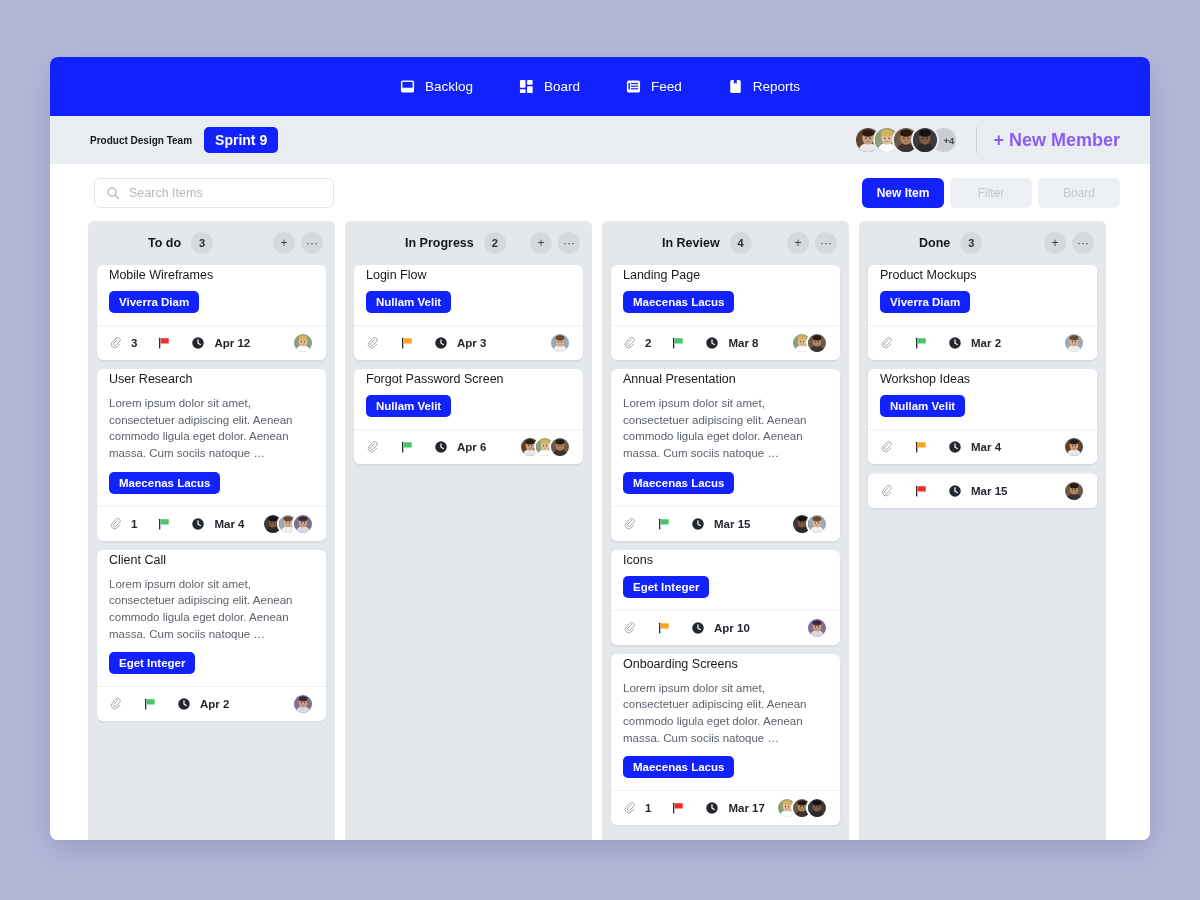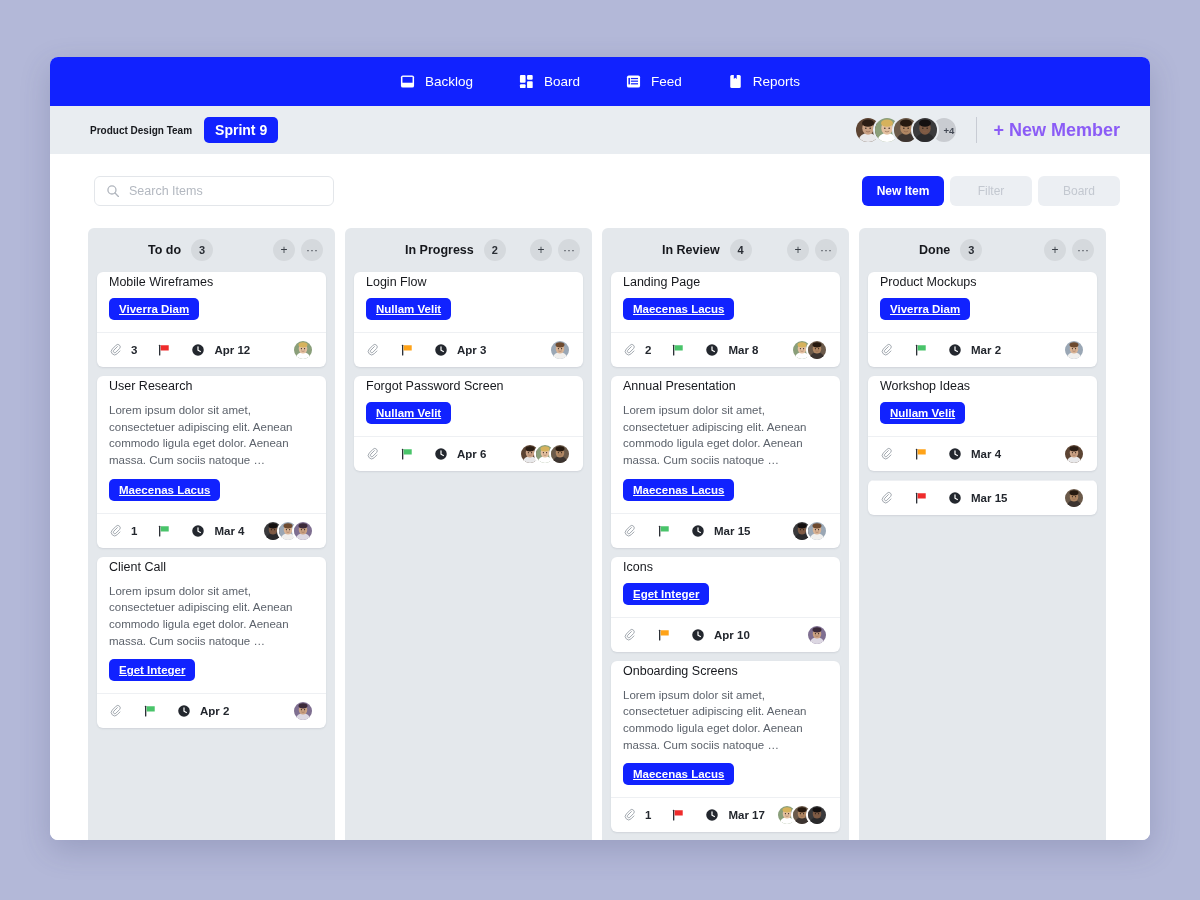--- a/index.html
+++ b/index.html
@@ -15,21 +15,21 @@
     width: 1100px; height: 783px;
     background: #ffffff;
     border-radius: 8px;
     overflow: hidden;
     box-shadow: 0 10px 30px rgba(60,65,110,0.22);
     display: flex; flex-direction: column;
   }
 
   
   .topnav {
-    height: 49px;
+    height: 59px;
     background: #1122ff;
     display: flex; align-items: center; justify-content: center;
     gap: 46px;
     flex: 0 0 auto;
   }
   .nav-item {
     display: flex; align-items: center; gap: 9px;
     color: #ffffff; font-size: 13.5px; cursor: pointer;
     user-select: none;
   }
@@ -69,21 +69,21 @@
     display: flex; align-items: center; justify-content: center;
     margin-left: -9px; border: 2px solid #e9edf1;
     padding-left: 9px;
     flex: 0 0 auto;
   }
   .vdiv { width: 1px; height: 26px; background: #c8ccd4; margin: 0 16px 0 18px; }
   .new-member { color: #8b5cf6; font-size: 18px; font-weight: bold; cursor: pointer; }
 
   
   .toolbar {
-    height: 74px;
+    height: 57px;
     background: #ffffff;
     display: flex; align-items: center;
     padding: 0 30px 0 44px;
     flex: 0 0 auto;
   }
   .search-box {
     width: 240px; height: 30px;
     border: 1px solid #e3e6ea; border-radius: 6px;
     display: flex; align-items: center; gap: 9px;
     padding: 0 11px; background: #fff;
@@ -147,21 +147,21 @@
   }
   .card-body { padding: 3px 12px 12px 12px; }
   .card-title { font-size: 12.5px; color: #16181d; margin-bottom: 9px; }
   .card-desc {
     font-size: 11.5px; color: #5c626b; line-height: 1.45;
     margin-bottom: 10px;
   }
   .tag {
     display: inline-block; background: #1122ff; color: #ffffff;
     font-size: 11.5px; font-weight: bold;
-    padding: 5px 10px; border-radius: 5px; text-decoration: underline;
+    padding: 5px 10px; border-radius: 5px;
   }
   .card-foot {
     border-top: 1px solid #eef0f3;
     height: 35px; display: flex; align-items: center;
     padding: 0 12px; gap: 7px;
   }
   .meta-count { font-size: 11.5px; font-weight: bold; color: #23272e; margin-left: 1px; }
   .date { font-size: 11.5px; font-weight: bold; color: #23272e; margin-left: 2px; }
   .foot-avatars { margin-left: auto; display: flex; align-items: center; }
   .foot-avatars .av { width: 22px; height: 22px; border: 2px solid #ffffff; margin-left: -7px; }

